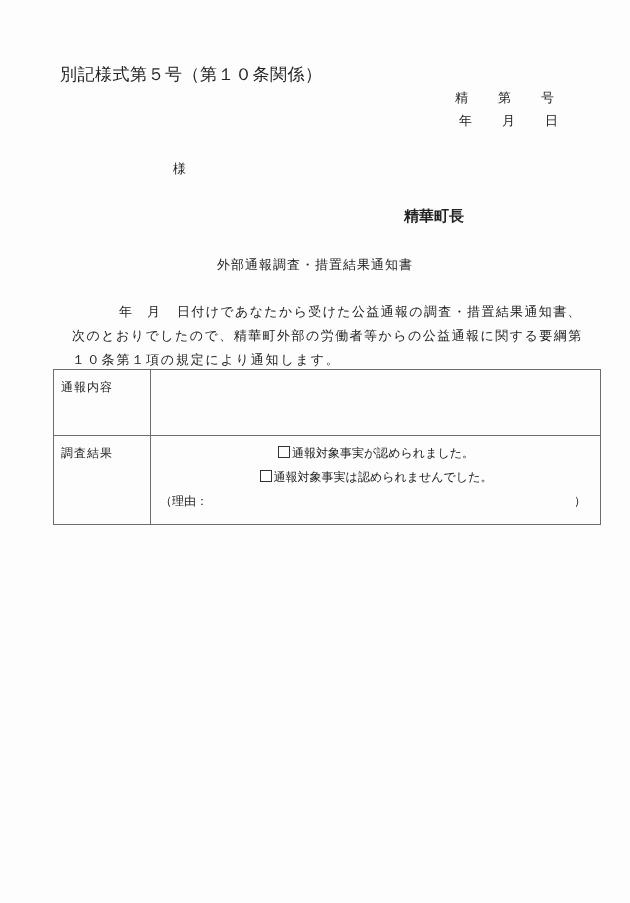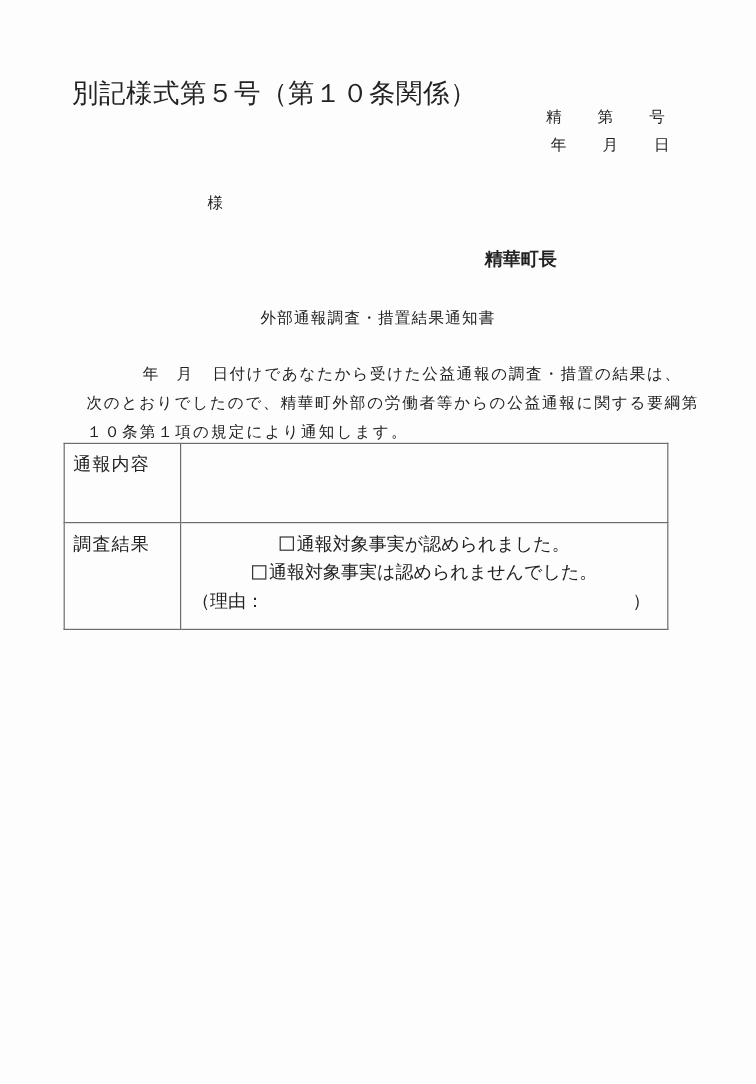--- a/index.html
+++ b/index.html
@@ -5,31 +5,31 @@
   html, body { margin: 0; padding: 0; }
   body {
     width: 630px; height: 903px;
     background: #fdfdfd;
     font-family: "DejaVu Serif", "Liberation Serif", serif;
     color: #222;
     position: relative;
     overflow: hidden;
   }
   .abs { position: absolute; white-space: nowrap; }
-  .form-id { left: 60px; top: 63px; font-size: 22px; letter-spacing: 0.5px; }
+  .form-id { left: 60px; top: 63px; font-size: 17px; letter-spacing: 0.5px; }
   .docnum { top: 89px; font-size: 13px; }
   .date { top: 112px; font-size: 13px; }
   .addressee { left: 173px; top: 160px; font-size: 13px; }
   .issuer { left: 404px; top: 207px; font-size: 15px; font-weight: bold; }
   .title { left: 217px; top: 256px; font-size: 13px; letter-spacing: 1px; }
   .body-line { left: 72px; font-size: 13px; letter-spacing: 1.3px; }
   table.form {
     position: absolute; left: 53px; top: 369px;
-    width: 504px; border-collapse: collapse;
-    font-size: 15px;
+    width: 548px; border-collapse: collapse;
+    font-size: 12px;
     border-radius: 19px;
   }
   table.form td {
     border: 1.5px solid #6d6d6d;
     vertical-align: top;
     padding: 5px 6px 0 7px;
     line-height: 24px;
   }
   table.form td.lbl { width: 83px; letter-spacing: 1px; }
   .r1 { height: 66px; }
@@ -59,21 +59,21 @@
 <span class="abs date" style="left:545px">日</span>
 
 <span class="abs addressee">様</span>
 <span class="abs issuer">精華町長</span>
 
 <div class="abs title">外部通報調査・措置結果通知書</div>
 
 <div>
   <span class="abs body-line" style="left:119px; top:303px">年</span>
   <span class="abs body-line" style="left:147px; top:303px">月</span>
-  <span class="abs body-line" style="left:177px; top:303px; letter-spacing:1.35px">日付けであなたから受けた公益通報の調査・措置の結果は、</span>
+  <span class="abs body-line" style="left:177px; top:303px; letter-spacing:1.35px">日付けであなたから受けた公益通報の調査・措置結果通知書、</span>
   <span class="abs body-line" style="top:327px; letter-spacing:1.45px">次のとおりでしたので、精華町外部の労働者等からの公益通報に関する要綱第</span>
   <span class="abs body-line" style="top:351px; letter-spacing:1.8px">１０条第１項の規定により通知します。</span>
 </div>
 
 <table class="form">
   <tbody>
       <tr class="r1">
     <td class="lbl">通報内容</td>
     <td></td>
   </tr>

